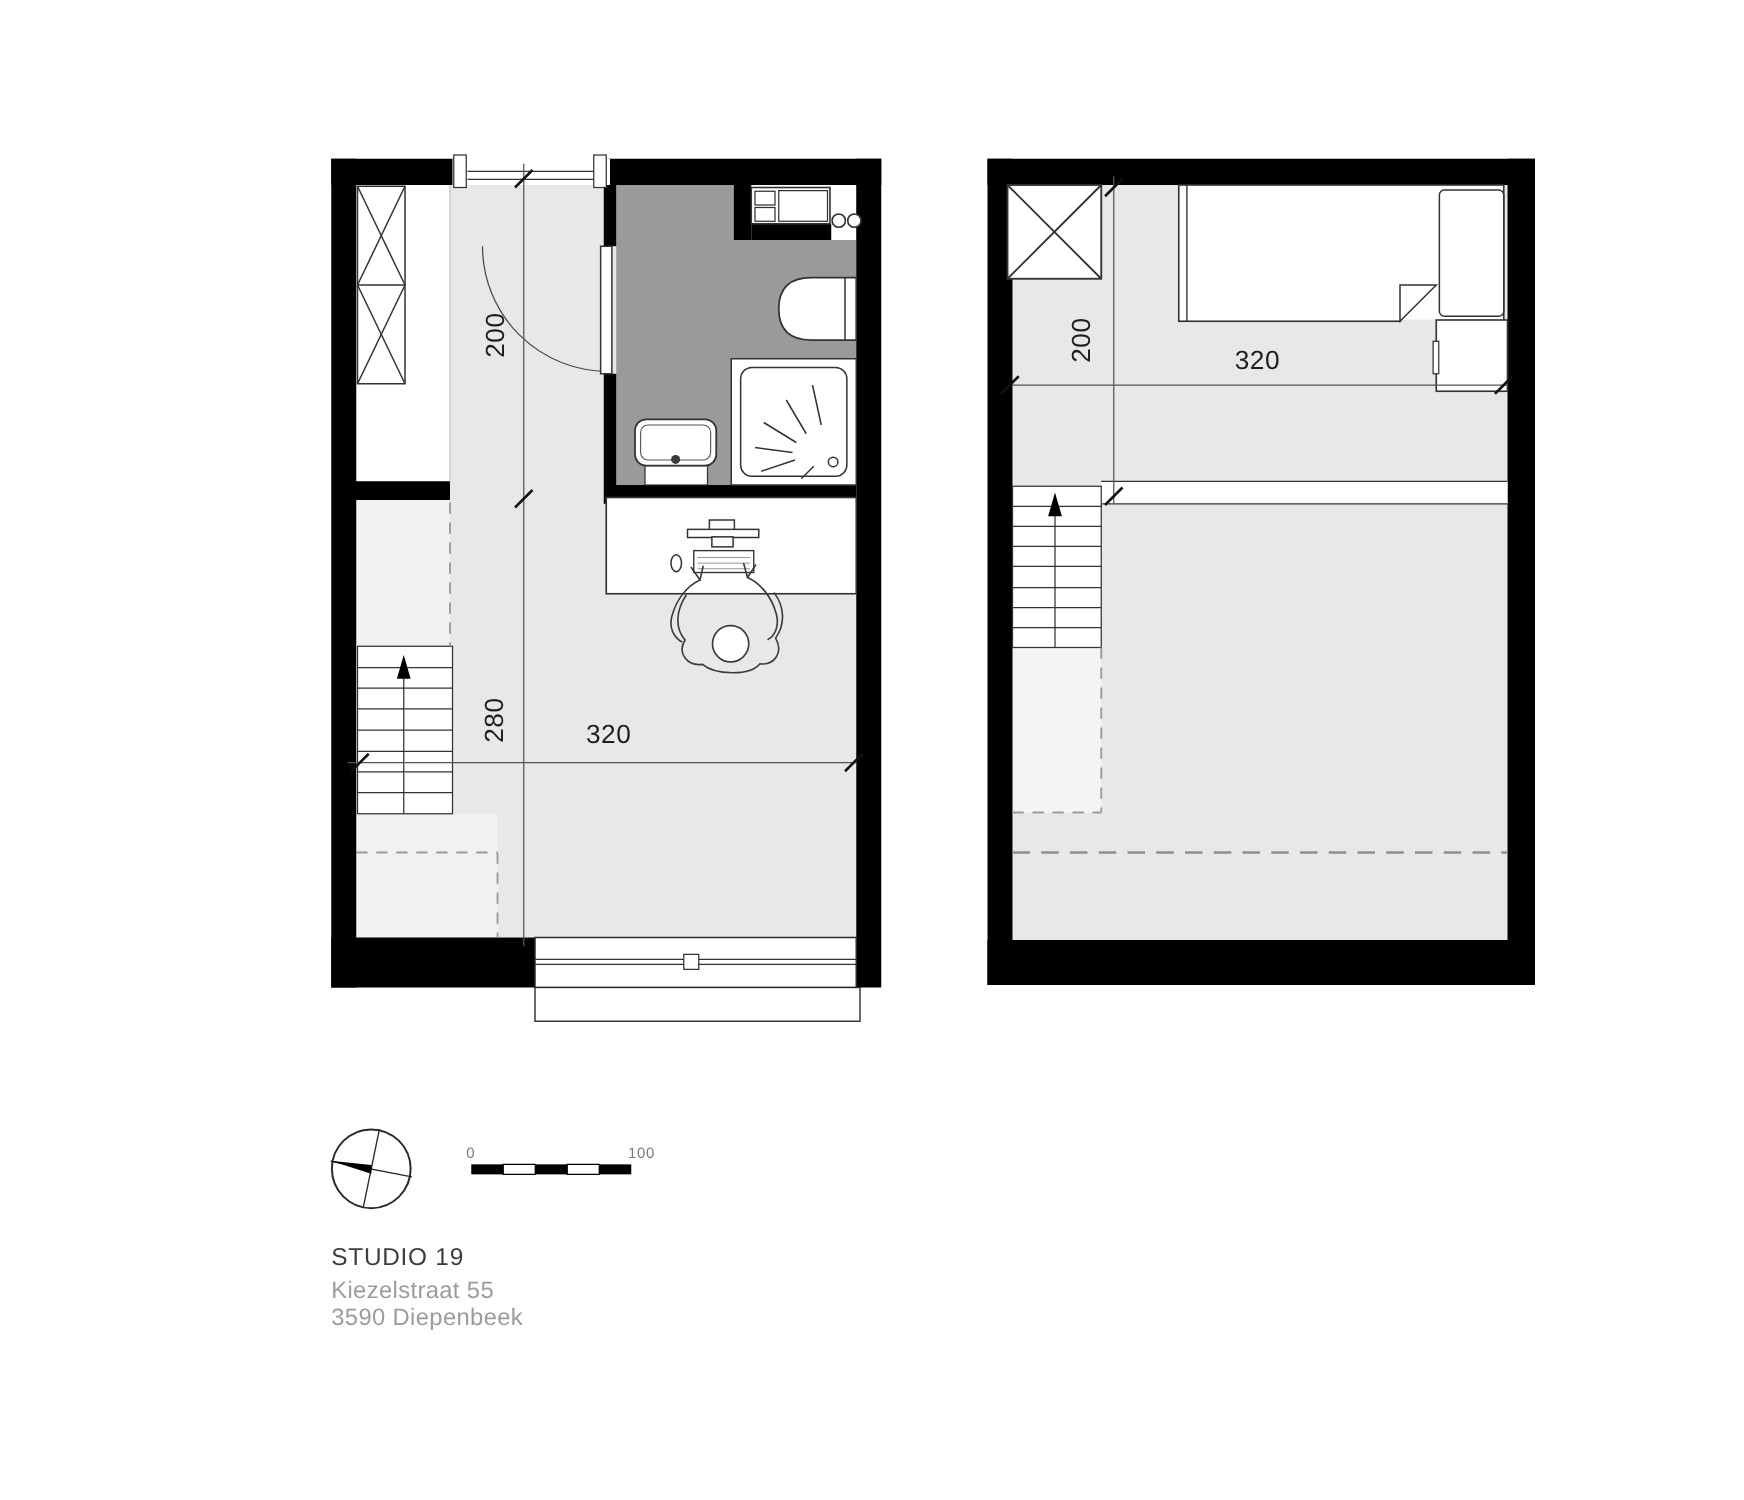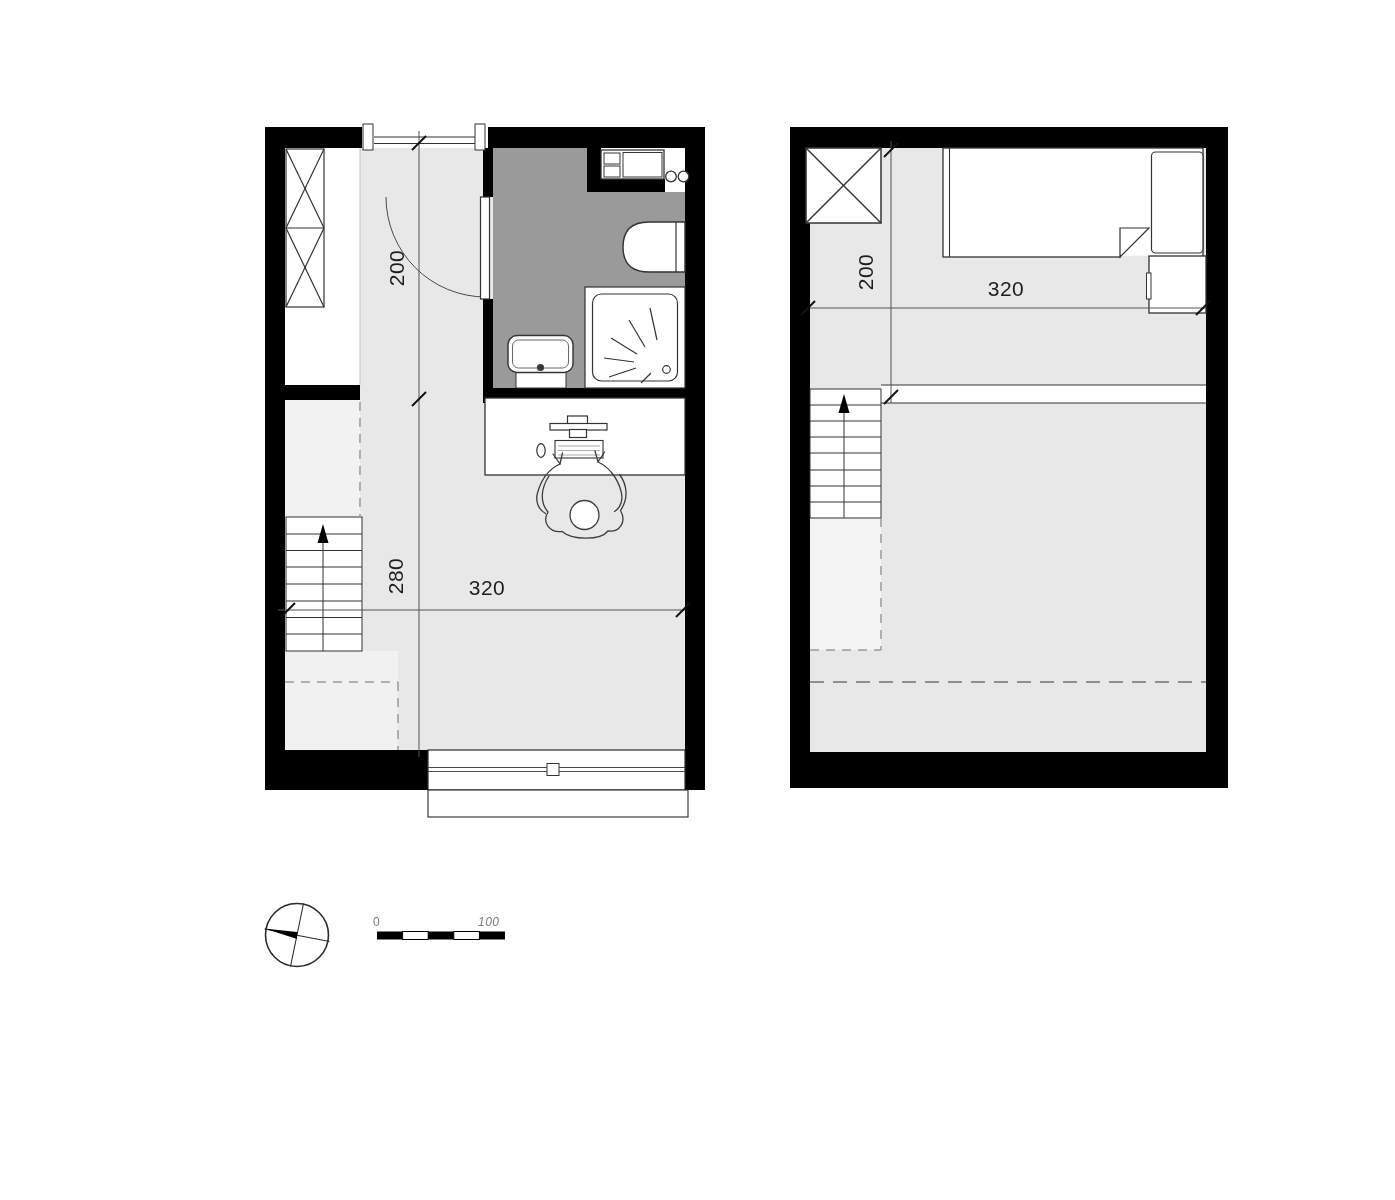--- a/index.html
+++ b/index.html
@@ -289,16 +289,21 @@
   </svg>
 
   <div class="dim rot" style="left:365px;top:256px;">200</div>
   <div class="dim rot" style="left:364px;top:564px;">280</div>
   <div class="dim" style="left:455px;top:576px;">320</div>
 
   <div class="dim rot" style="left:834px;top:260px;">200</div>
   <div class="dim" style="left:974px;top:277px;">320</div>
 
   <div class="scale-num" style="left:373px;top:915px;">0</div>
-  <div class="scale-num" style="left:478px;top:915px;width:34px;text-align:left;font-style:italic;">100</div>
-
+  <div class="scale-num" style="left:490px;top:915px;width:34px;text-align:right;">100</div>
+
+  <div class="title-block">
+    <p class="project">STUDIO 19</p>
+    <p class="addr">Kiezelstraat 55</p>
+    <p class="addr">3590 Diepenbeek</p>
+  </div>
 
 </div>
 
 </body></html>

